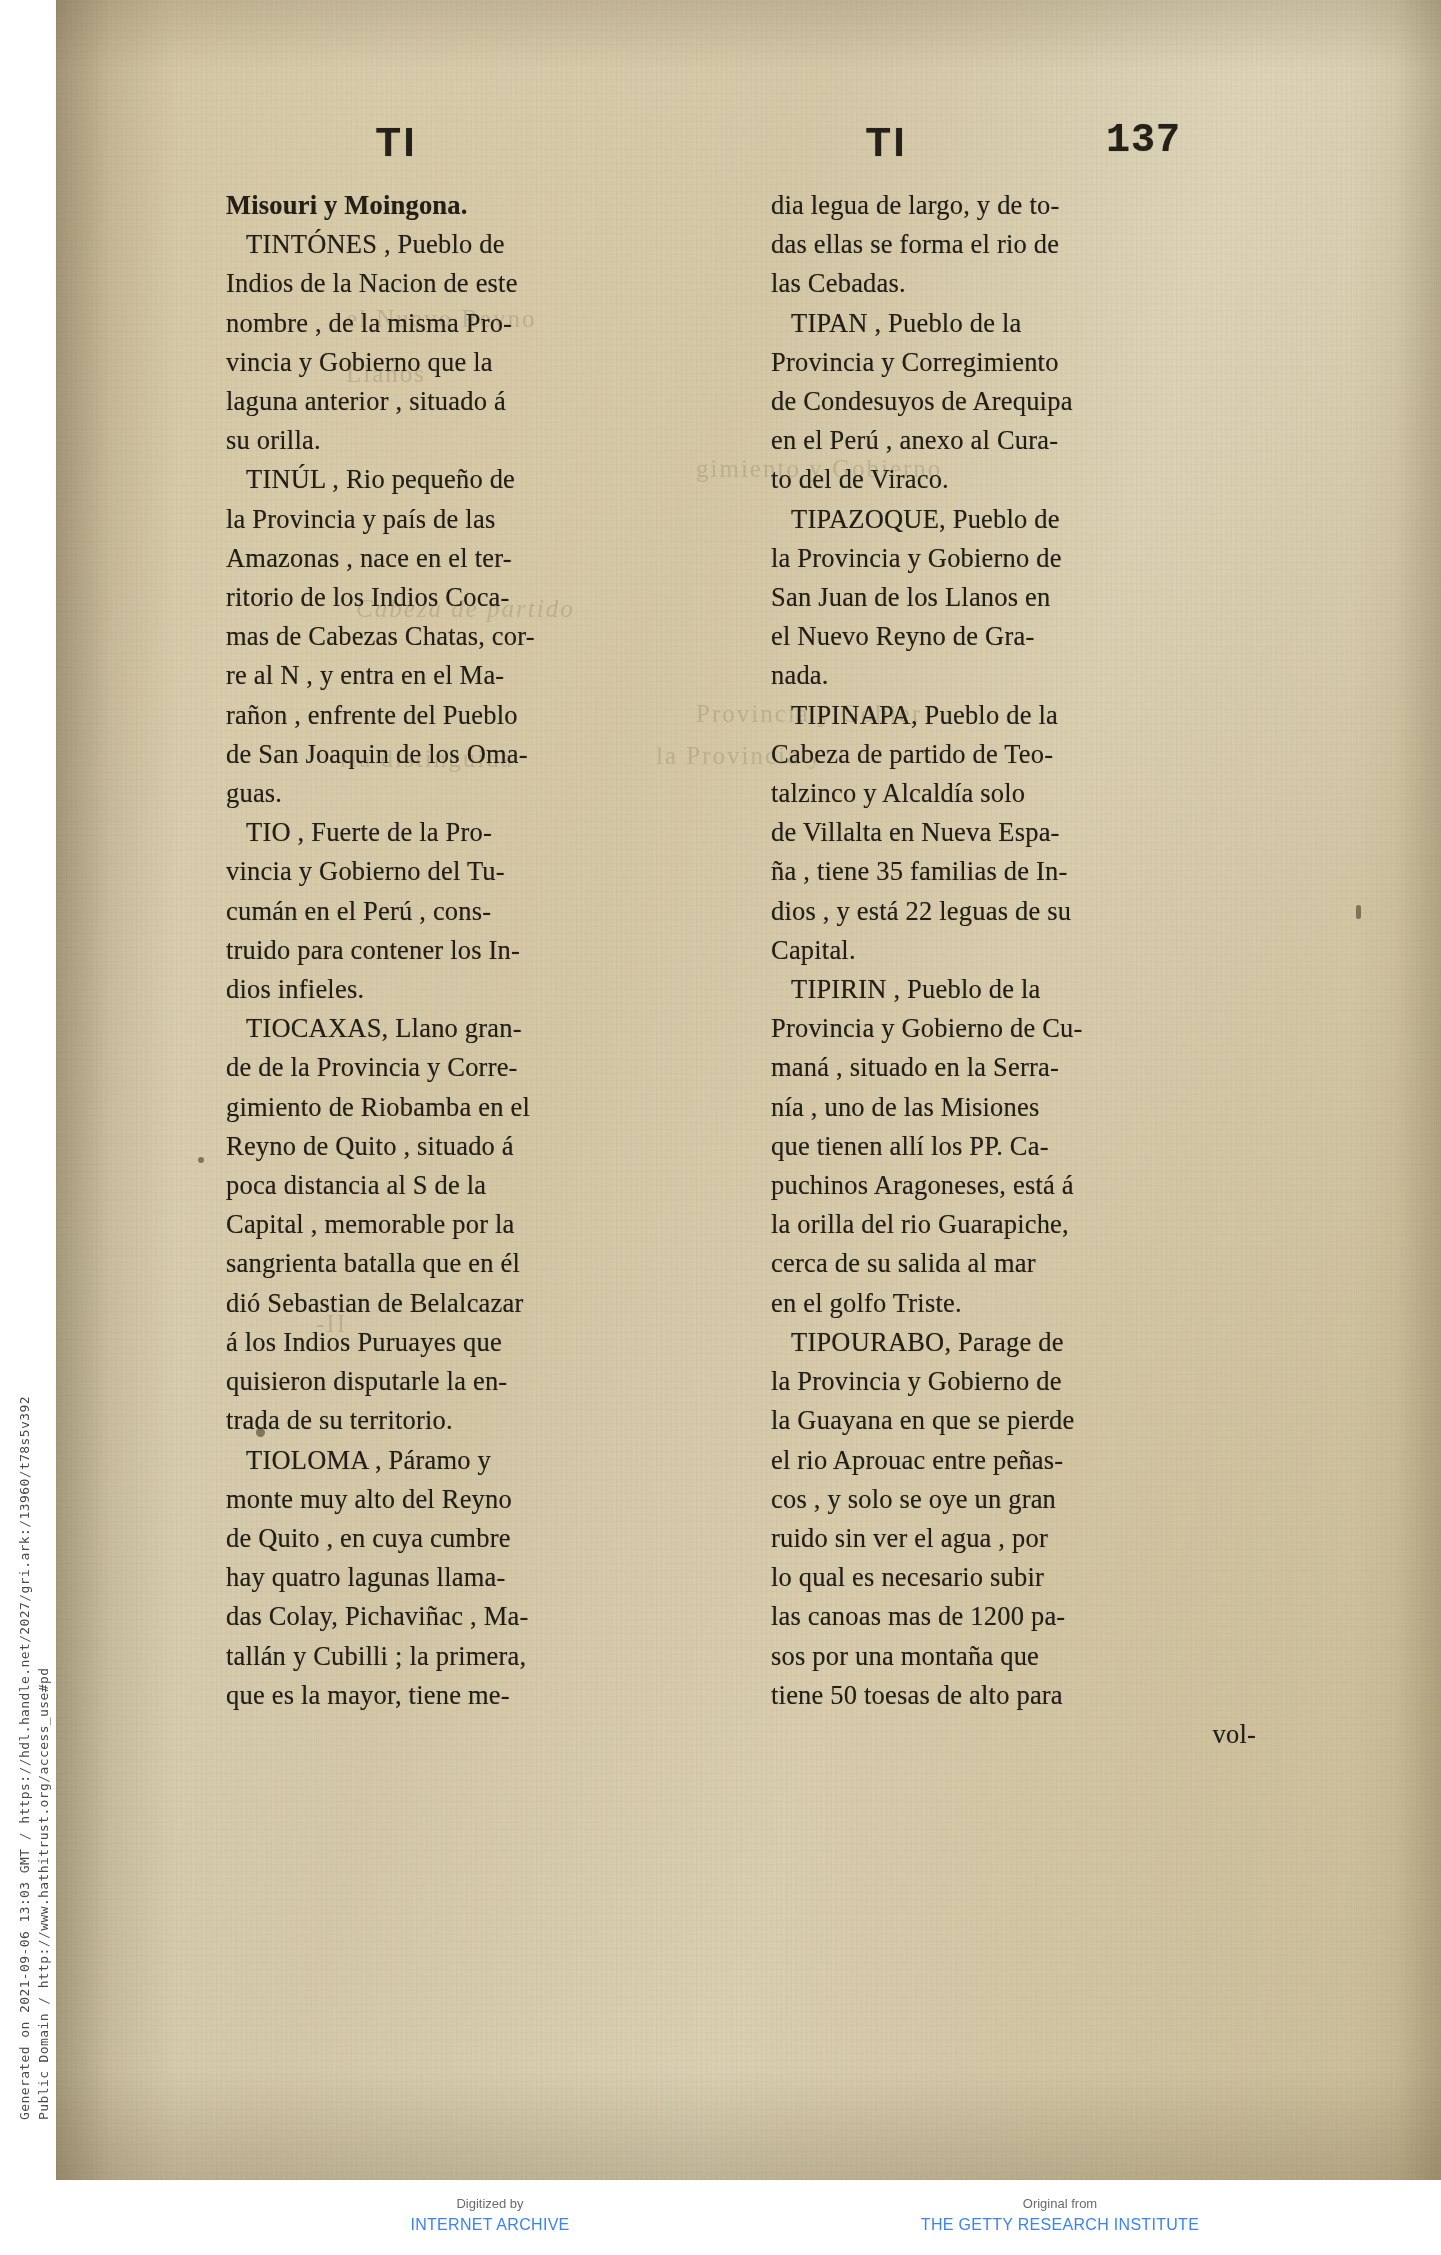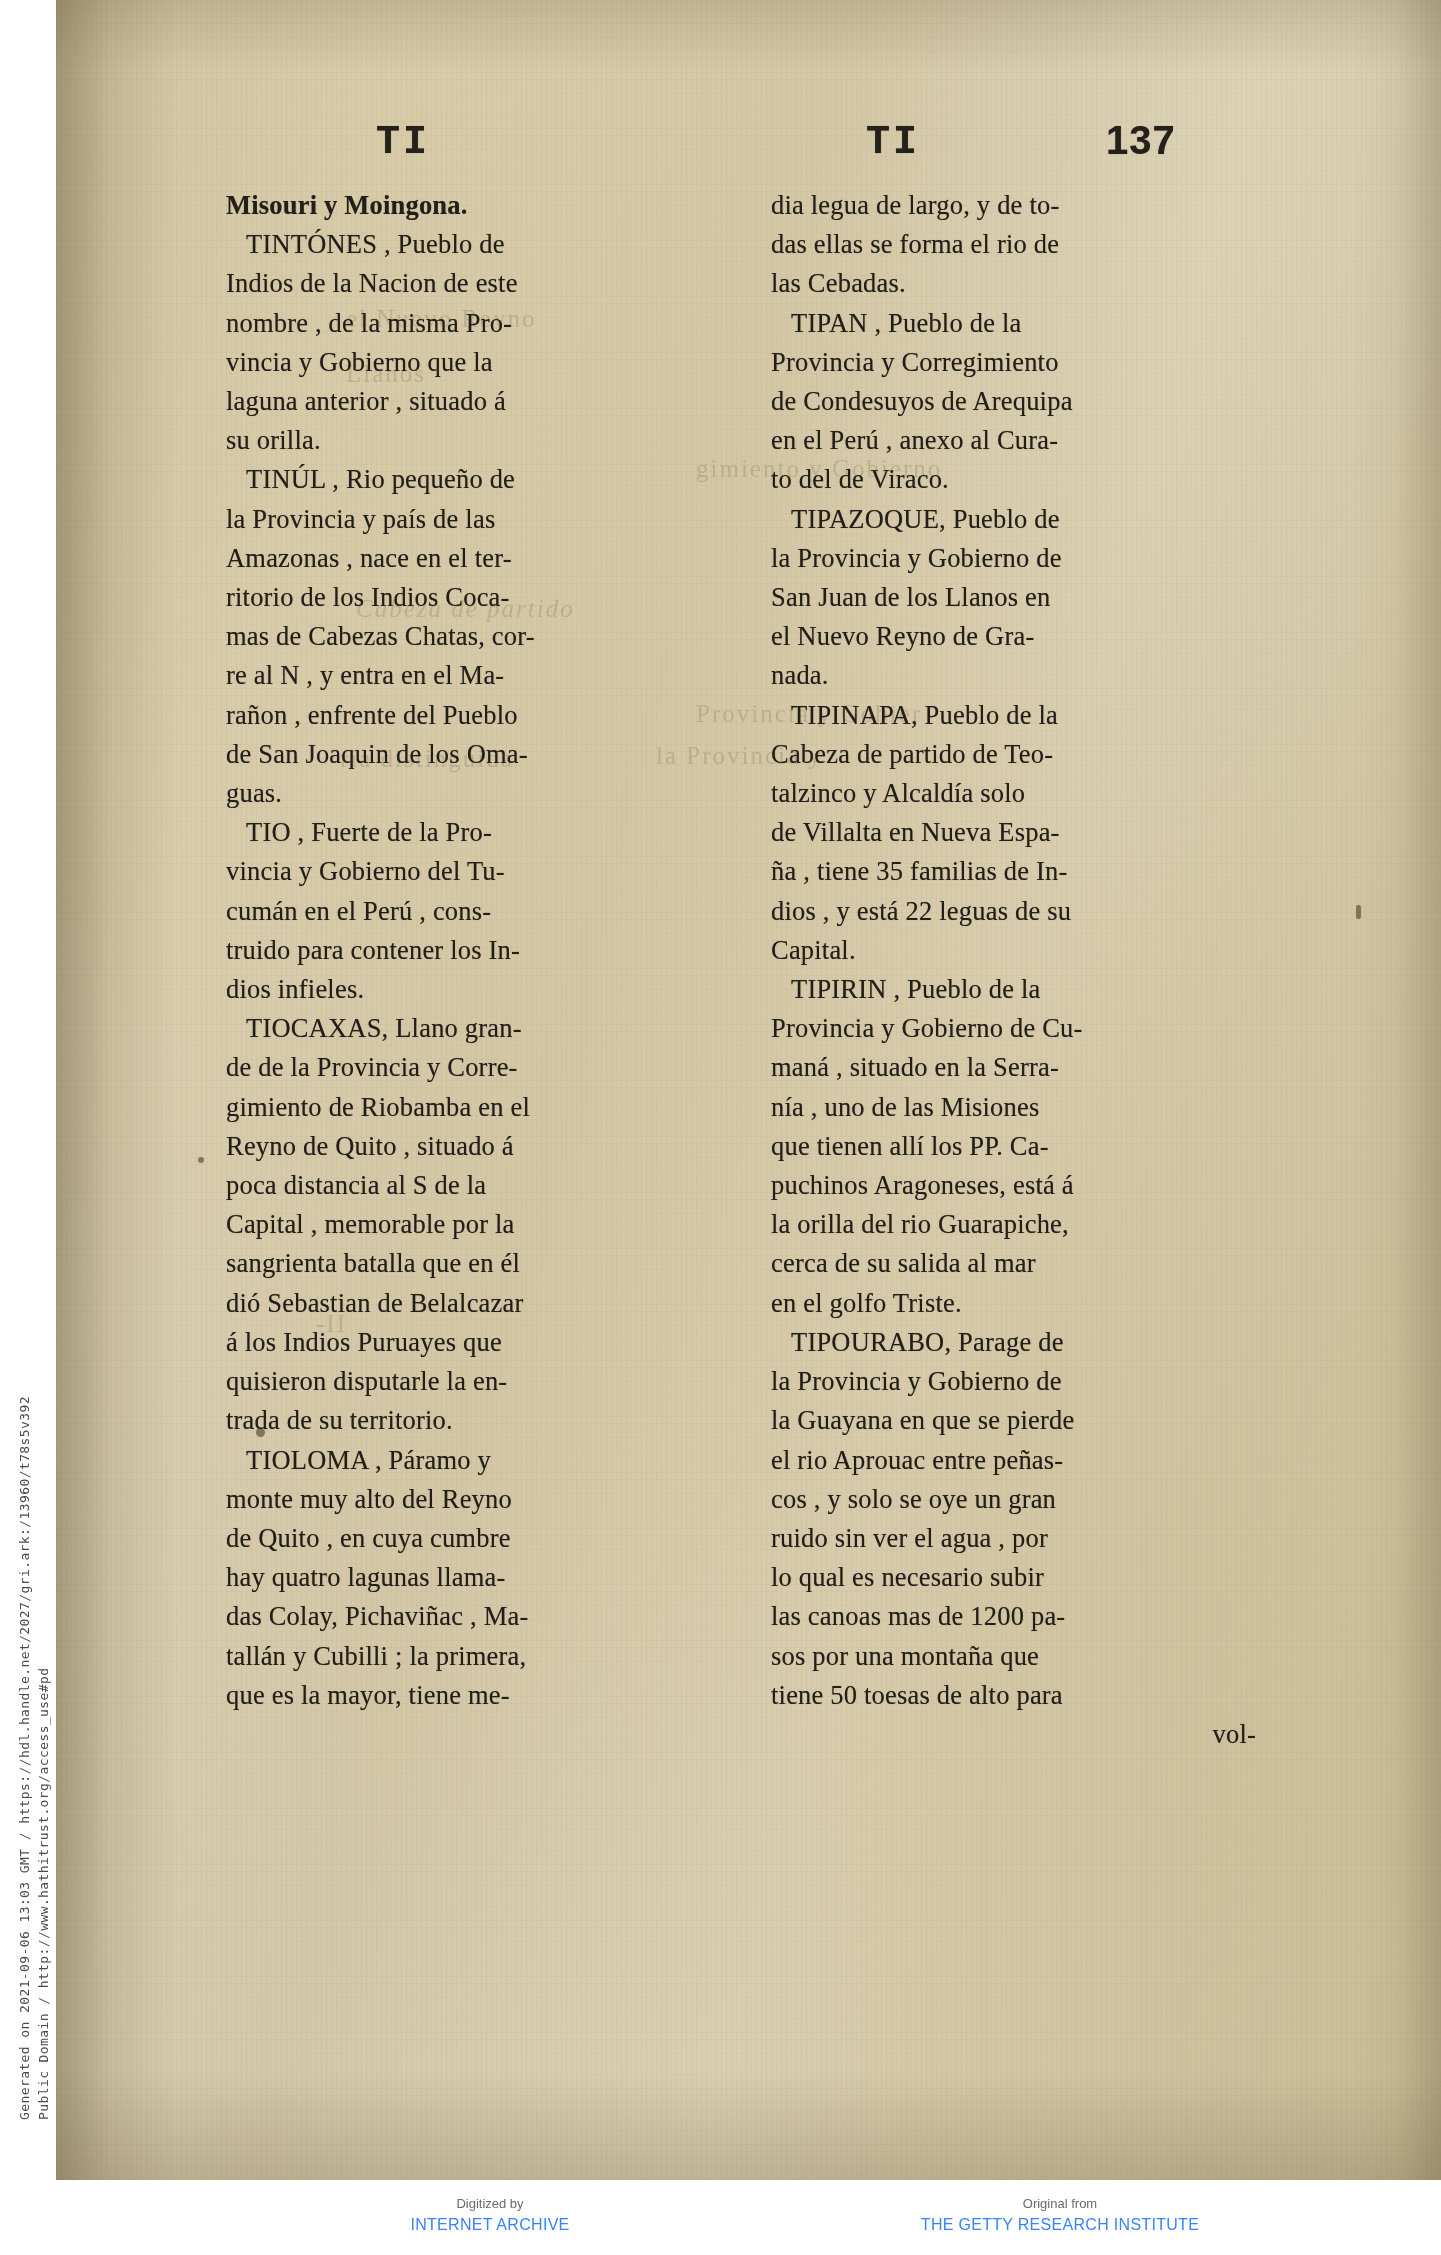--- a/index.html
+++ b/index.html
@@ -95,33 +95,33 @@
     top: 120px;
     width: 1030px;
   }
 
   #header-row {
     position: relative;
     height: 60px;
   }
   .running-head {
     position: absolute;
-    font-family: Liberation Mono, monospace;
+    font-family: Liberation Sans, sans-serif;
     font-weight: bold;
     font-size: 40px;
     color: #24201a;
     letter-spacing: 3px;
     text-shadow: 0 0 1px rgba(40,32,18,0.55);
   }
   #head-left  { left: 150px; top: 0; }
   #head-right { left: 640px; top: 0; }
   #page-number {
     position: absolute;
     left: 880px; top: -2px;
-    font-family: Liberation Sans, sans-serif;
+    font-family: Liberation Mono, monospace;
     font-weight: bold;
     font-size: 40px;
     color: #24201a;
     letter-spacing: 1px;
     text-shadow: 0 0 1px rgba(40,32,18,0.5);
   }
 
   #columns {
     position: relative;
     display: flex;

